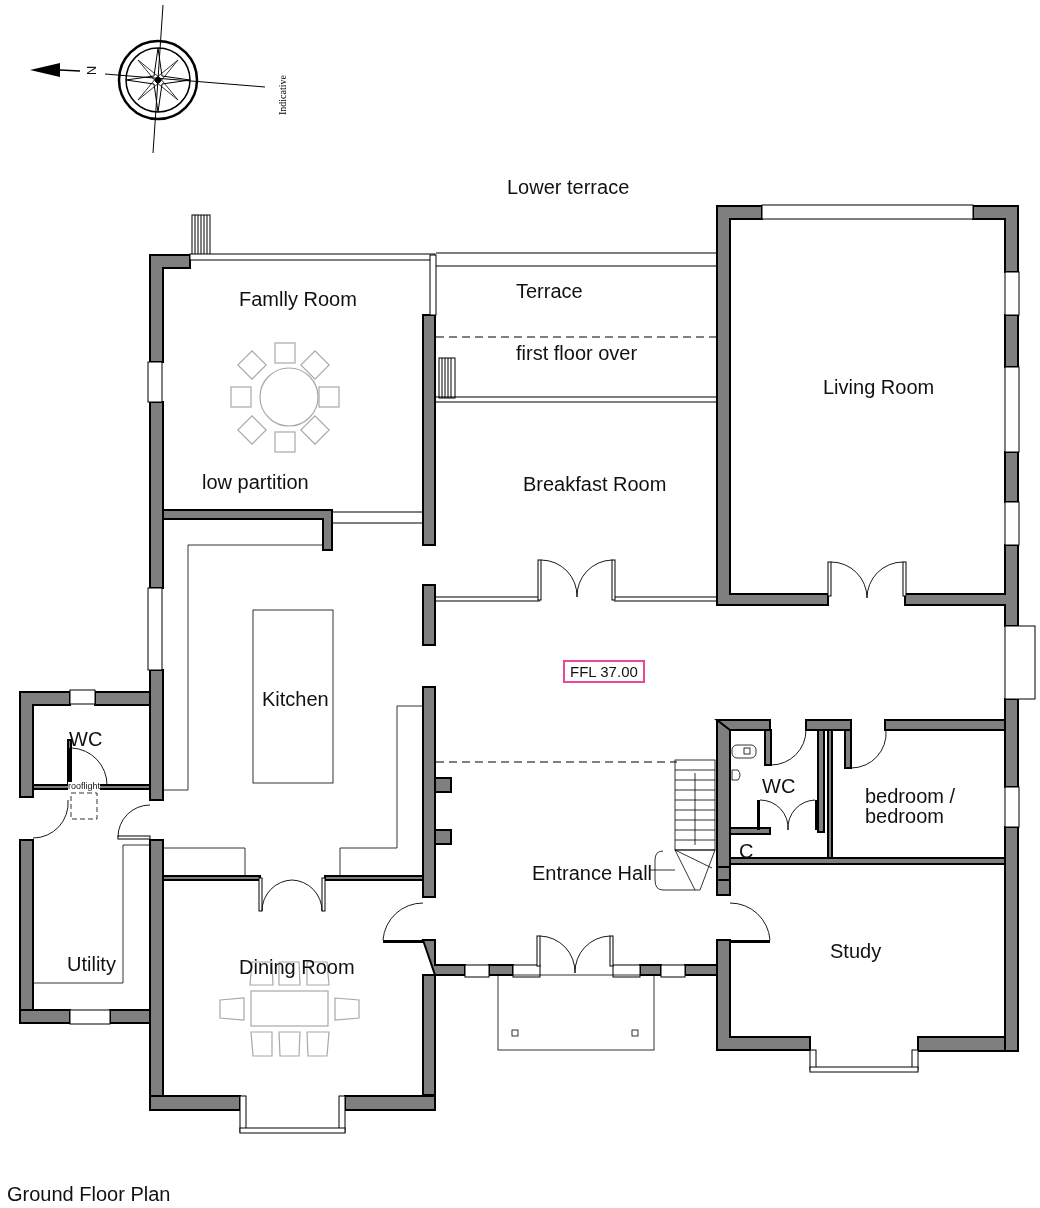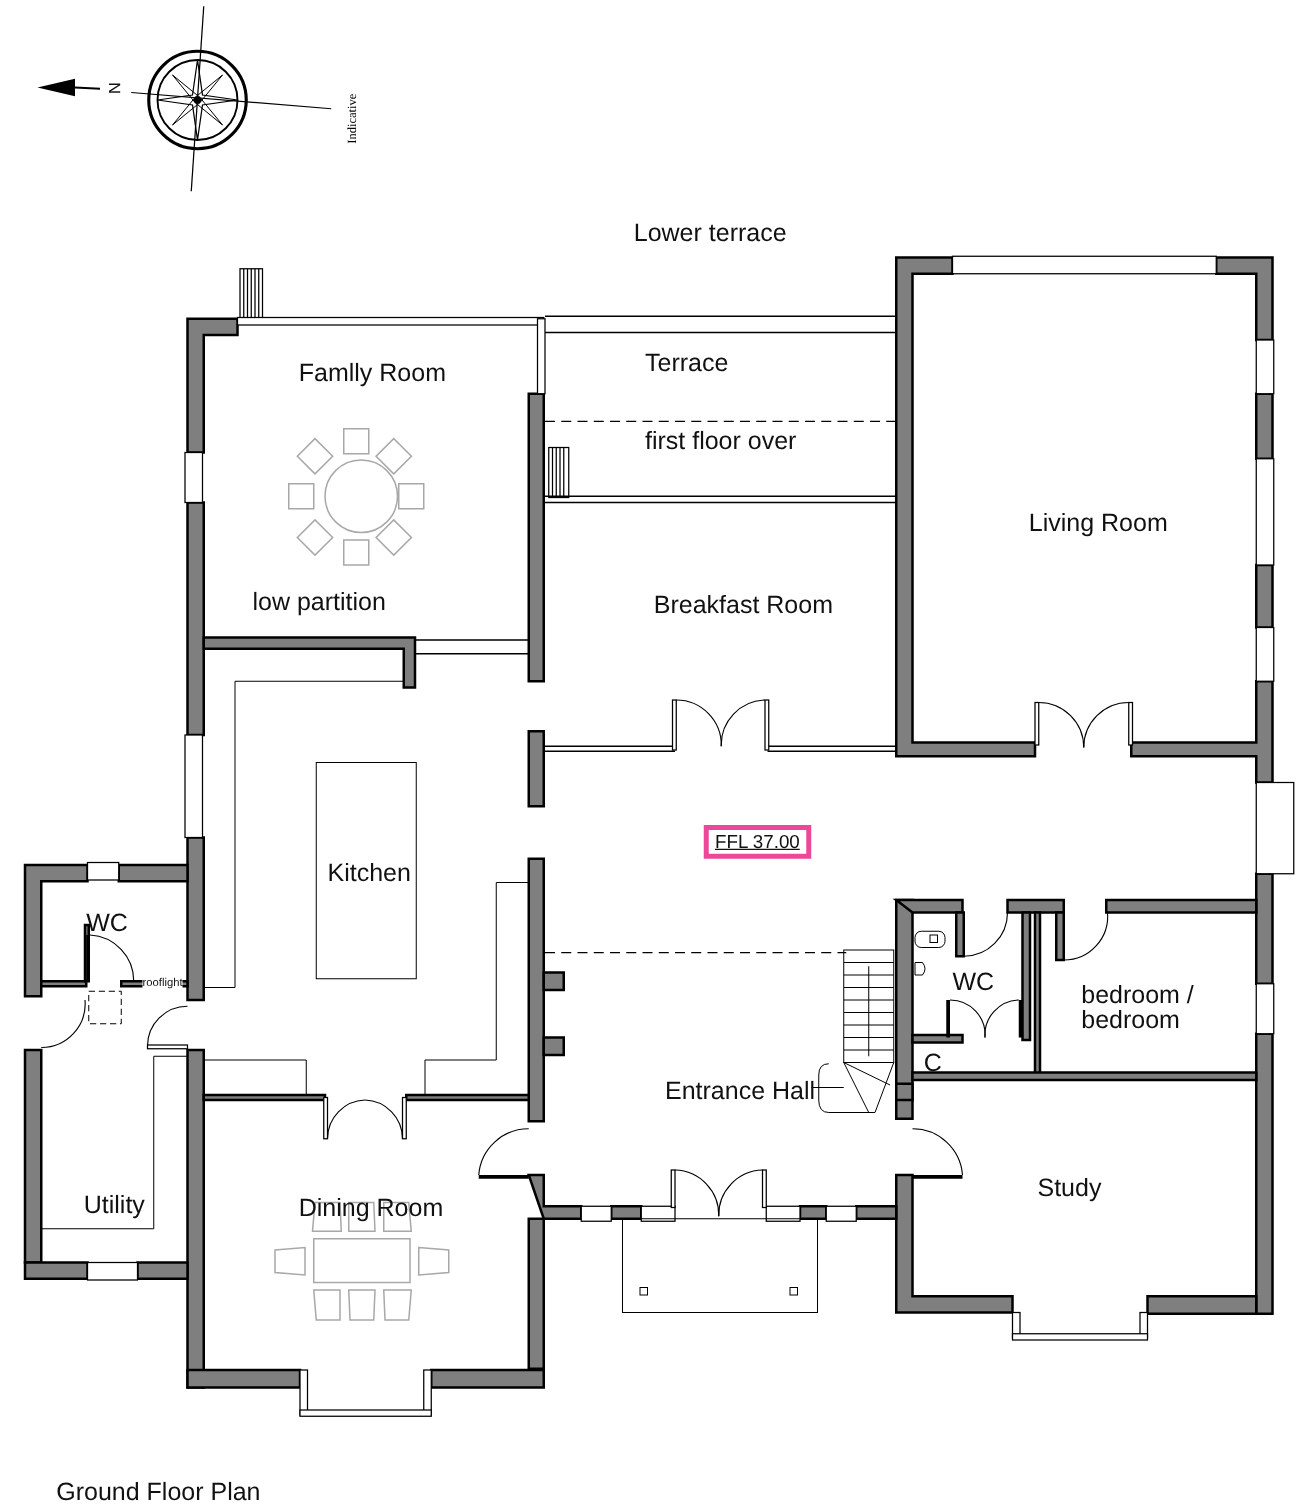--- a/index.html
+++ b/index.html
@@ -1,21 +1,21 @@
 <!DOCTYPE html>
 <html><head>
 <meta charset="utf-8">
 <style>
   html, body { margin: 0; padding: 0; background: #ffffff; }
   body { width: 1040px; height: 1208px; position: relative; overflow: hidden; font-family: "Liberation Sans", sans-serif; }
   #plan { position: absolute; left: 0; top: 0; }
   .lbl { position: absolute; font-family: "Liberation Sans", sans-serif; font-size: 20px; color: #111; white-space: nowrap; line-height: 1; }
   .small { font-size: 9px; }
-  .ffl { border: 4px solid #ec4899; padding: 2px 5px; font-size: 15px; text-decoration: underline; }
-  .title { font-size: 20px; margin-left: 38px; }
+  .ffl { border: 2px solid #ec4899; padding: 2px 5px; font-size: 15px; }
+  .title { font-size: 20px; }
   .indic { position: absolute; font-family: "Liberation Serif", serif; font-size: 10px; transform: rotate(-90deg); transform-origin: left top; }
 </style>
 </head>
 <body>
 
 <svg id="plan" width="1040" height="1208" viewBox="0 0 1040 1208" xmlns="http://www.w3.org/2000/svg">
   <defs>
     <style>
       .w { fill: #7f7f7f; stroke: #000; stroke-width: 2; }
       .ln { fill: none; stroke: #000; stroke-width: 1.2; }
@@ -259,25 +259,25 @@
 </svg>
 
 <span class="lbl" style="left:87px;top:64px;font-size:13px;transform:rotate(90deg);">N</span>
 <span class="indic" style="left:277px;top:115px;">Indicative</span>
 
 <span class="lbl" style="left:507px;top:177px;">Lower terrace</span>
 <span class="lbl" style="left:516px;top:281px;">Terrace</span>
 <span class="lbl" style="left:516px;top:343px;">first floor over</span>
 <span class="lbl" style="left:239px;top:289px;">Famlly Room</span>
 <span class="lbl" style="left:202px;top:472px;">low partition</span>
-<span class="lbl" style="left:823px;top:377px;margin-top:32px;">Living Room</span>
+<span class="lbl" style="left:823px;top:377px;">Living Room</span>
 <span class="lbl" style="left:523px;top:474px;">Breakfast Room</span>
 <span class="lbl" style="left:262px;top:689px;">Kitchen</span>
 <span class="lbl" style="left:69px;top:729px;">WC</span>
-<span class="lbl small" style="left:68px;top:782px;background:#fff;margin-left:46px;">rooflight</span>
+<span class="lbl small" style="left:68px;top:782px;background:#fff;">rooflight</span>
 <span class="lbl" style="left:67px;top:954px;">Utility</span>
 <span class="lbl" style="left:239px;top:928px;margin-top:29px;">Dining Room</span>
 <span class="lbl" style="left:532px;top:863px;">Entrance Hall</span>
 <span class="lbl ffl" style="left:563px;top:660px;">FFL 37.00</span>
 <span class="lbl" style="left:762px;top:776px;">WC</span>
 <span class="lbl" style="left:739px;top:841px;">C</span>
 <span class="lbl" style="left:865px;top:786px;">bedroom /</span>
 <span class="lbl" style="left:865px;top:806px;">bedroom</span>
 <span class="lbl" style="left:830px;top:941px;">Study</span>
 

